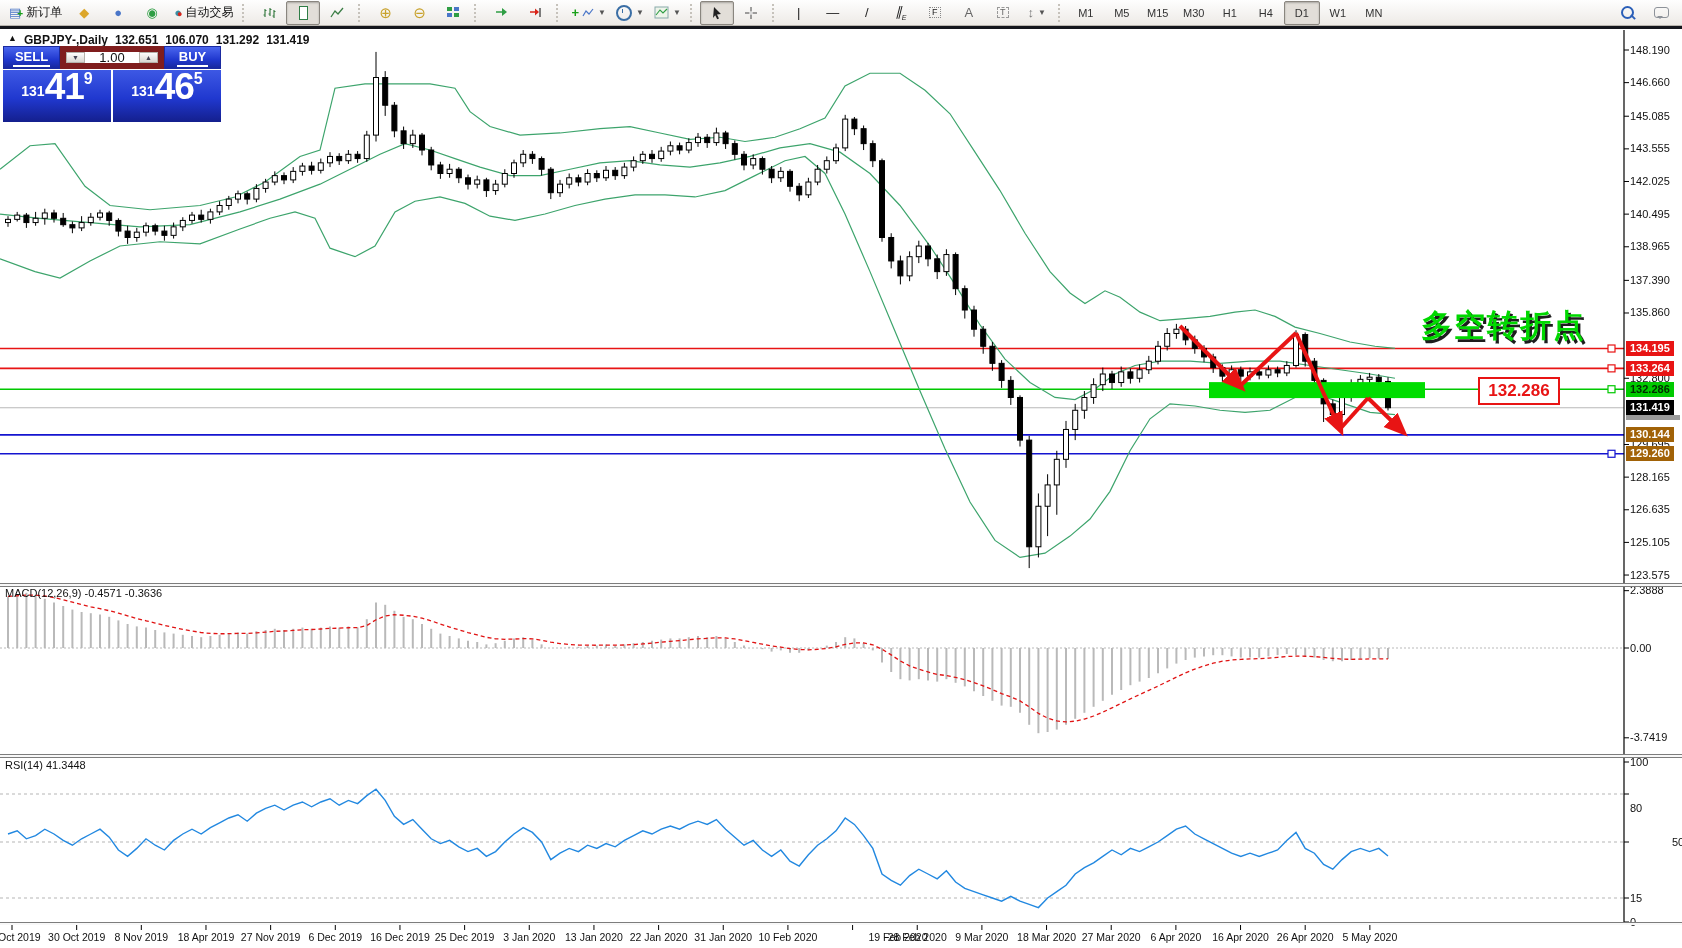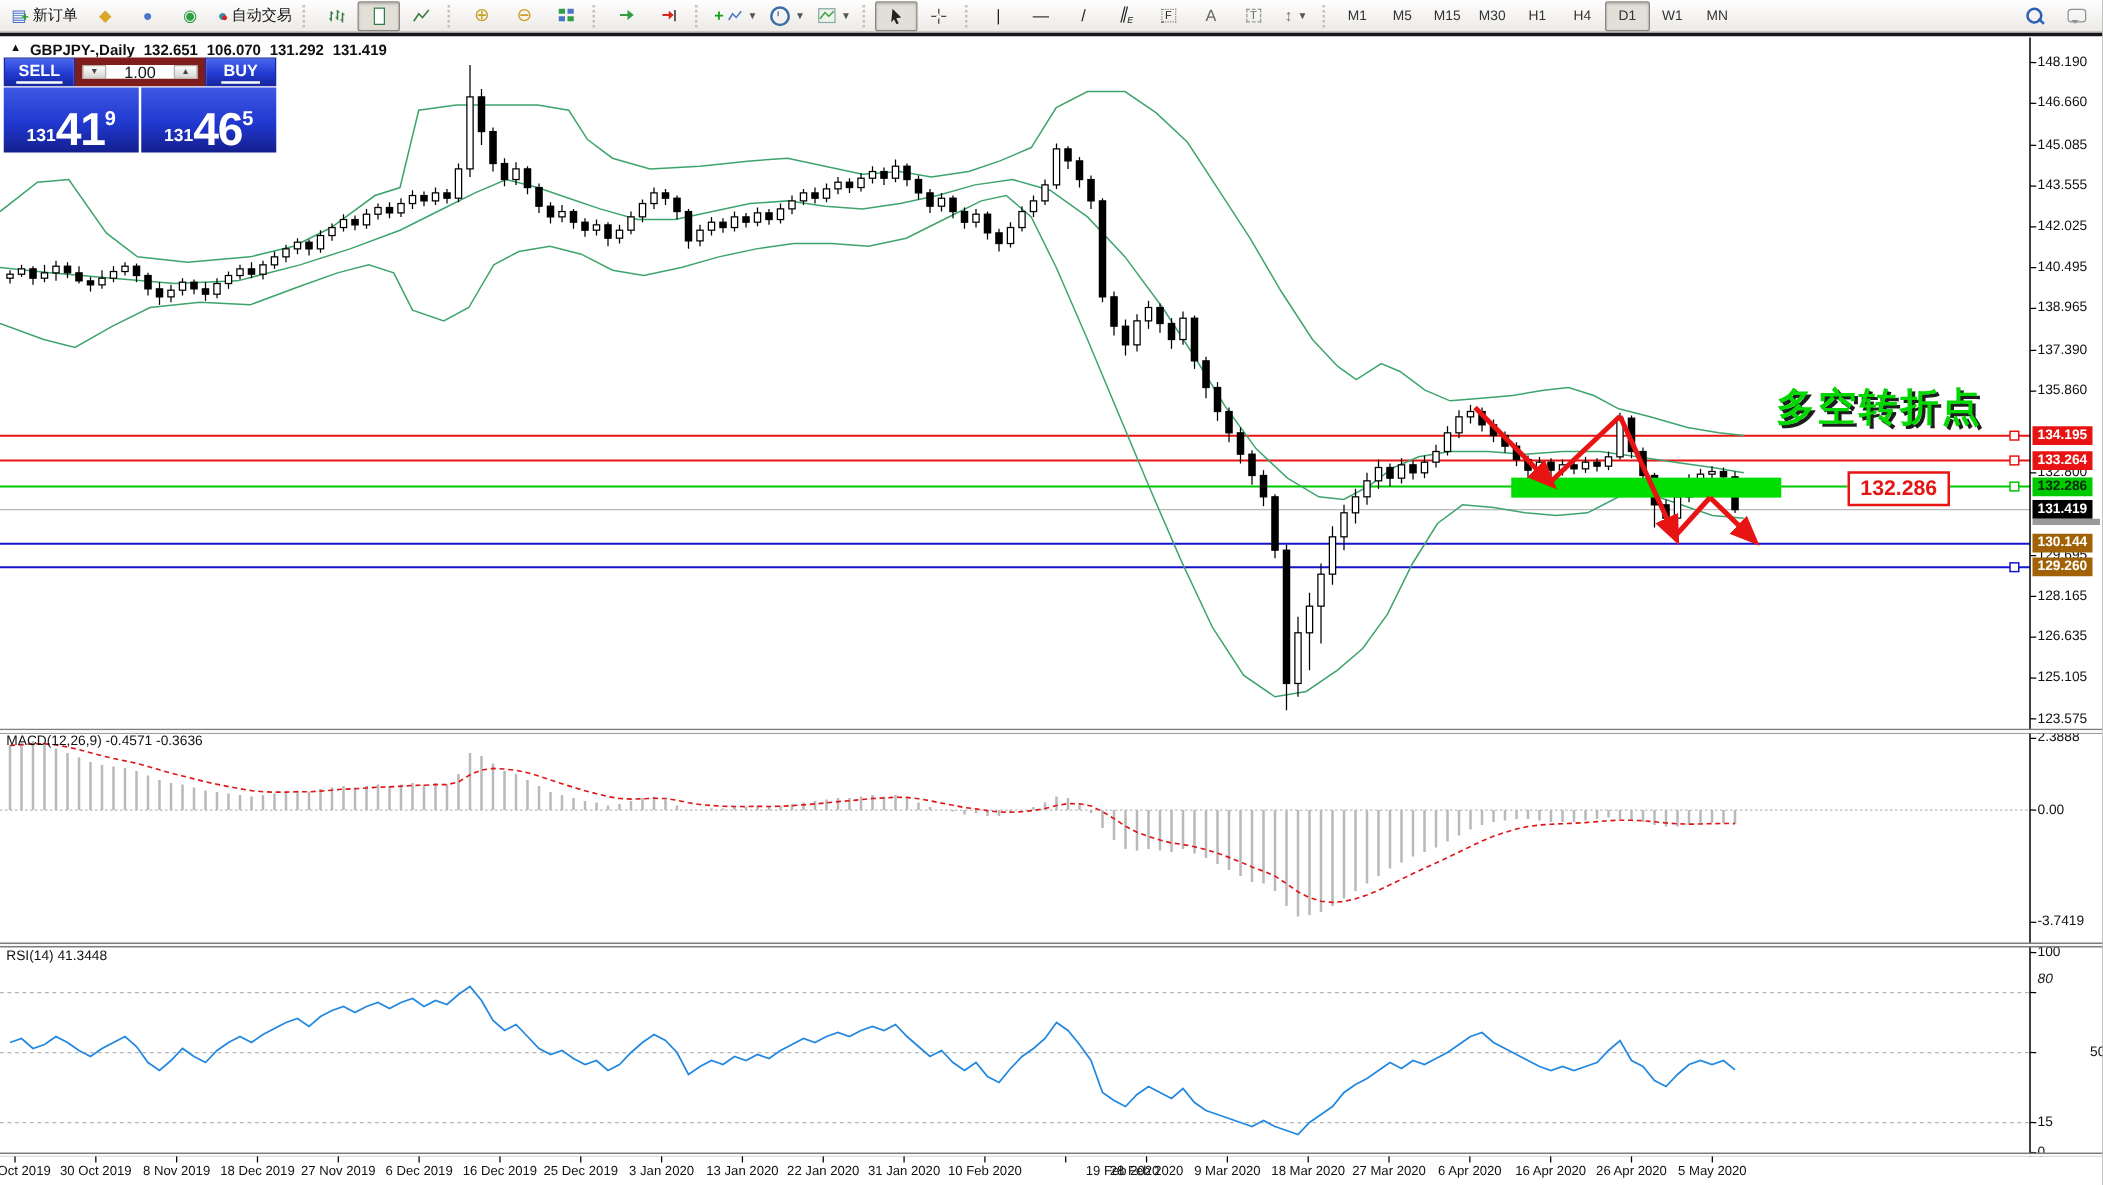--- a/index.html
+++ b/index.html
@@ -38,21 +38,21 @@
   .ock-top{display:flex;height:23px;}
   .btn-trade{width:57px;color:#fff;font-weight:700;font-size:13px;display:flex;align-items:center;justify-content:center;
      background:linear-gradient(#4a66ee,#2038cf 60%,#18289f);border:1px solid #1a2aa0;box-sizing:border-box;}
   .btn-trade span{border-bottom:2px solid #fff;padding:0 2px 1px;}
   .vol{flex:1;display:flex;border:6px solid #7f1d1d;box-sizing:border-box;background:#fff;}
   .vol-btn{width:17px;background:linear-gradient(#fdfdfd,#d9d6d1);border:1px solid #b5b1aa;font-size:7px;color:#445;
      display:flex;align-items:center;justify-content:center;}
   .vol-val{flex:1;display:flex;align-items:center;justify-content:center;font-size:13px;color:#111;}
   .ock-prices{display:flex;gap:2px;margin-top:1px;}
   .px-panel{width:127px;height:52px;color:#fff;background:linear-gradient(#3d58e4,#2038cf 55%,#141f8d);
-     display:flex;align-items:flex-end;justify-content:center;padding-bottom:3px;box-sizing:border-box;}
+     display:flex;align-items:flex-end;justify-content:center;padding-bottom:20px;box-sizing:border-box;}
   .px-small{font-size:14px;font-weight:700;margin-bottom:3px;}
   .px-big{font-size:37px;font-weight:700;line-height:.85;letter-spacing:-1px;}
   .px-sup{font-size:16px;font-weight:700;margin-bottom:14px;}
   
   .pane-label{position:absolute;left:5px;font-size:11px;color:#111;z-index:10;}
   
   .pane-sep{position:absolute;left:0;width:1682px;height:4px;z-index:12;
      background:linear-gradient(#7d7d7d 0 1px,#f8f8f8 1px 3px,#7d7d7d 3px 4px);}
   
   .ax-lab{position:absolute;font-size:11px;color:#111;left:1630px;z-index:8;white-space:nowrap;text-align:right;}
@@ -835,35 +835,35 @@
       <div class="ax-lab" style="top: 371.769px;">132.800</div>
       <div class="ax-lab" style="top: 437.998px;">129.695</div>
       <div class="ax-lab" style="top: 470.633px;">128.165</div>
       <div class="ax-lab" style="top: 503.268px;">126.635</div>
       <div class="ax-lab" style="top: 535.903px;">125.105</div>
       <div class="ax-lab" style="top: 568.538px;">123.575</div>
       <div class="ax-lab" style="top: 584.169px;">2.3888</div>
       <div class="ax-lab" style="top: 641.5px;">0.00</div>
       <div class="ax-lab" style="top: 731.306px;">-3.7419</div>
       <div class="ax-lab" style="top: 755.5px;">100</div>
-      <div class="ax-lab" style="top: 777px; font-style: italic;">80</div>
+      <div class="ax-lab" style="top: 802px;">80</div>
       <div class="ax-lab" style="top: 835.5px; padding-left: 42px;">50</div>
       <div class="ax-lab" style="top: 891.5px;">15</div>
       <div class="ax-lab" style="top: 915.5px;">0</div>
       <div class="badge red" style="top: 341.013px;">134.195</div>
       <div class="badge red" style="top: 360.872px;">133.264</div>
       <div class="badge green" style="top: 381.732px;">132.286</div>
       <div class="badge black" style="top: 400.225px;">131.419</div>
       <div class="badge blue" style="top: 427.421px;">130.144</div>
       <div class="badge blue" style="top: 446.277px;">129.260</div>
       <div class="badge sliver" style="top: 415.225px; width: 46px;"></div>
       <div class="date-lab" style="left: 12px;">21 Oct 2019</div>
       <div class="date-lab" style="left: 76.66px;">30 Oct 2019</div>
       <div class="date-lab" style="left: 141.32px;">8 Nov 2019</div>
-      <div class="date-lab" style="left: 205.98px;">18 Dec 2019</div>
+      <div class="date-lab" style="left: 205.98px;">18 Apr 2019</div>
       <div class="date-lab" style="left: 270.64px;">27 Nov 2019</div>
       <div class="date-lab" style="left: 335.3px;">6 Dec 2019</div>
       <div class="date-lab" style="left: 399.96px;">16 Dec 2019</div>
       <div class="date-lab" style="left: 464.62px;">25 Dec 2019</div>
       <div class="date-lab" style="left: 529.28px;">3 Jan 2020</div>
       <div class="date-lab" style="left: 593.94px;">13 Jan 2020</div>
       <div class="date-lab" style="left: 658.6px;">22 Jan 2020</div>
       <div class="date-lab" style="left: 723.26px;">31 Jan 2020</div>
       <div class="date-lab" style="left: 787.92px;">10 Feb 2020</div>
       <div class="date-lab" style="left: 898px;">19 Feb 2020</div>

